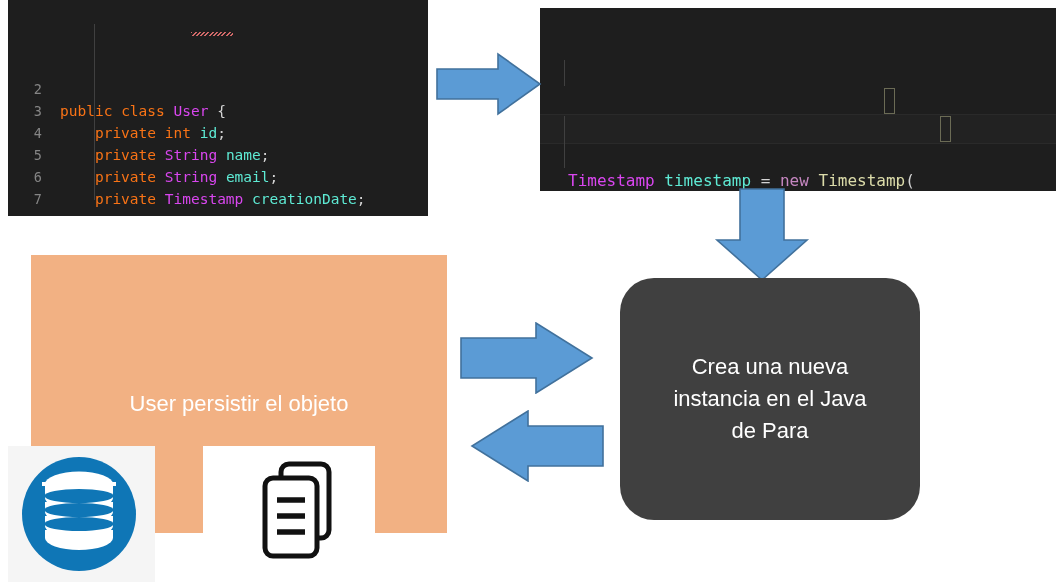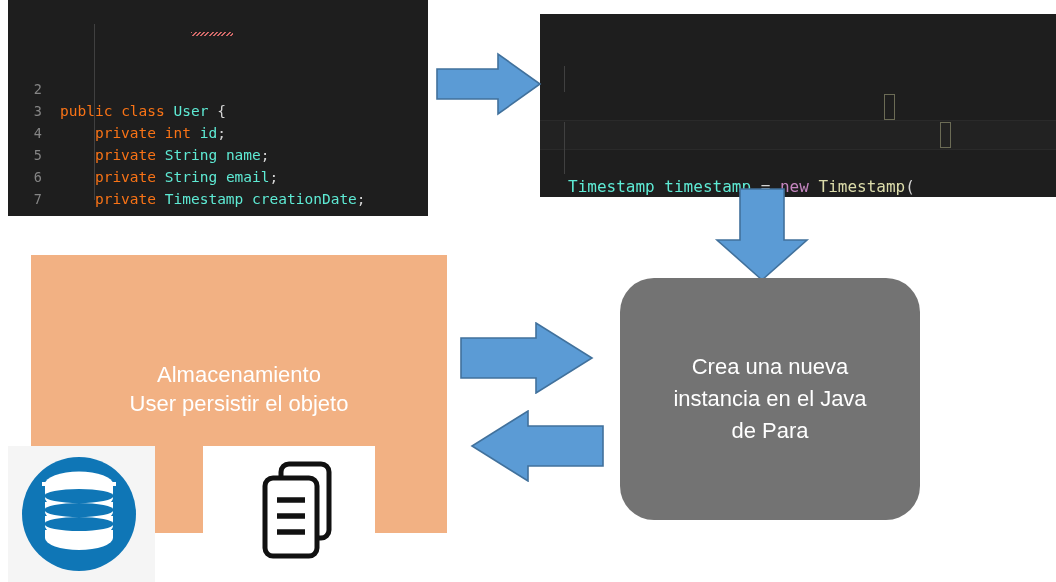--- a/index.html
+++ b/index.html
@@ -47,21 +47,21 @@
   
   .guide {
     position: absolute;
     width: 1px;
     background: #404040;
   }
 
   
   .t-kw      { color: #f97316; }
   .t-kw2     { color: #c586c0; }
-  .t-type    { color: #5eead4; }
+  .t-type    { color: #d946ef; }
   .t-var     { color: #5eead4; }
   .t-plain   { color: #d4d4d4; }
   .t-fn      { color: #dcdcaa; }
 
   
   .squiggle {
     position: absolute;
     height: 4px;
     background:
       repeating-linear-gradient(135deg,
@@ -99,21 +99,21 @@
   .white-patch {
     position: absolute;
     background: #ffffff;
   }
   .icon-tile {
     position: absolute;
     background: #f5f5f5;
   }
   .blue-box {
     position: absolute;
-    background: #737373;
+    background: #404040;
     border-radius: 34px;
     display: flex;
     align-items: center;
     justify-content: center;
   }
   .blue-label {
     color: #ffffff;
     font-size: 22px;
     line-height: 32px;
     text-align: center;
@@ -125,40 +125,40 @@
 <body>
 
 <div id="canvas">
 
   <div class="code-panel" id="panel-left" style="left:8px; top:0px; width:420px; height:214px; padding-top:2px;">
     <div class="guide" style="left:86px; top:24px; height:176px;"></div>
     <div class="squiggle" style="left:183px; top:32px; width:42px;"></div>
     <div id="left-lines"><div class="code-line"><span class="gutter">2</span></div><div class="code-line"><span class="gutter">3</span><span class="code-text t-kw">public</span><span class="code-text t-plain"> </span><span class="code-text t-kw">class</span><span class="code-text t-plain"> </span><span class="code-text t-type">User</span><span class="code-text t-plain"> {</span></div><div class="code-line"><span class="gutter">4</span><span class="code-text t-plain">    </span><span class="code-text t-kw">private</span><span class="code-text t-plain"> </span><span class="code-text t-kw">int</span><span class="code-text t-plain"> </span><span class="code-text t-var">id</span><span class="code-text t-plain">;</span></div><div class="code-line"><span class="gutter">5</span><span class="code-text t-plain">    </span><span class="code-text t-kw">private</span><span class="code-text t-plain"> </span><span class="code-text t-type">String</span><span class="code-text t-plain"> </span><span class="code-text t-var">name</span><span class="code-text t-plain">;</span></div><div class="code-line"><span class="gutter">6</span><span class="code-text t-plain">    </span><span class="code-text t-kw">private</span><span class="code-text t-plain"> </span><span class="code-text t-type">String</span><span class="code-text t-plain"> </span><span class="code-text t-var">email</span><span class="code-text t-plain">;</span></div><div class="code-line"><span class="gutter">7</span><span class="code-text t-plain">    </span><span class="code-text t-kw">private</span><span class="code-text t-plain"> </span><span class="code-text t-type">Timestamp</span><span class="code-text t-plain"> </span><span class="code-text t-var">creationDate</span><span class="code-text t-plain">;</span></div><div class="code-line"><span class="gutter">8</span></div></div>
   </div>
 
-  <div class="code-panel" id="panel-right" style="left:540px; top:14px; width:516px; height:183px;">
+  <div class="code-panel" id="panel-right" style="left:540px; top:8px; width:516px; height:183px;">
     <div class="line-hl" style="top:106px; height:28px;"></div>
     <div class="guide" style="left:24px; top:52px; height:26px;"></div>
     <div class="guide" style="left:24px; top:108px; height:52px;"></div>
     <div class="brkbox" style="left:344px; top:80px; width:11px; height:26px;"></div>
     <div class="brkbox" style="left:400px; top:108px; width:11px; height:26px;"></div>
     <div id="right-lines" style="position:relative; padding-top:26px; padding-left:28px;"><div class="code-line" style="height: 28px; line-height: 28px; font-size: 16px;"><span class="code-text t-type">Timestamp</span><span class="code-text t-plain"> </span><span class="code-text t-var">timestamp</span><span class="code-text t-plain"> </span><span class="code-text t-plain">=</span><span class="code-text t-plain"> </span><span class="code-text t-kw2">new</span><span class="code-text t-plain"> </span><span class="code-text t-fn">Timestamp</span><span class="code-text t-plain">(</span></div></div>
   </div>
 
   <svg class="arrow" style="left:436px; top:52px;" width="106" height="64" viewBox="0 0 106 64">
     <polygon points="1,17 62,17 62,2 104,32 62,62 62,47 1,47" fill="#5b9bd5" stroke="#41719c" stroke-width="1.6"></polygon>
   </svg>
 
   <svg class="arrow" style="left:714px; top:188px;" width="96" height="94" viewBox="0 0 96 94">
     <polygon points="26,1 70,1 70,52 93,52 48,92 3,52 26,52" fill="#5b9bd5" stroke="#41719c" stroke-width="1.6"></polygon>
   </svg>
 
   <div class="orange-box" style="left:31px; top:255px; width:416px; height:278px;"></div>
 
-  <div class="orange-label" style="left:31px; top:360px; width:416px;"><span>Almacenamiento</span><br><span>User persistir el objeto</span></div>
+  <div class="orange-label" style="left:31px; top:360px; width:416px;"><br><span>User persistir el objeto</span></div>
 
   <div class="white-patch" style="left:203px; top:446px; width:172px; height:136px;"></div>
   <div class="white-patch" style="left:0px; top:533px; width:480px; height:49px;"></div>
 
   <div class="icon-tile" style="left:8px; top:446px; width:147px; height:136px;">
     <svg width="147" height="136" viewBox="0 0 147 136">
       <circle cx="71" cy="68" r="57" fill="#0f76b6"></circle>
       <g fill="#ffffff">
         <ellipse cx="71" cy="38" rx="34" ry="12.5"></ellipse>
         <rect x="37" y="38" width="68" height="14"></rect>

